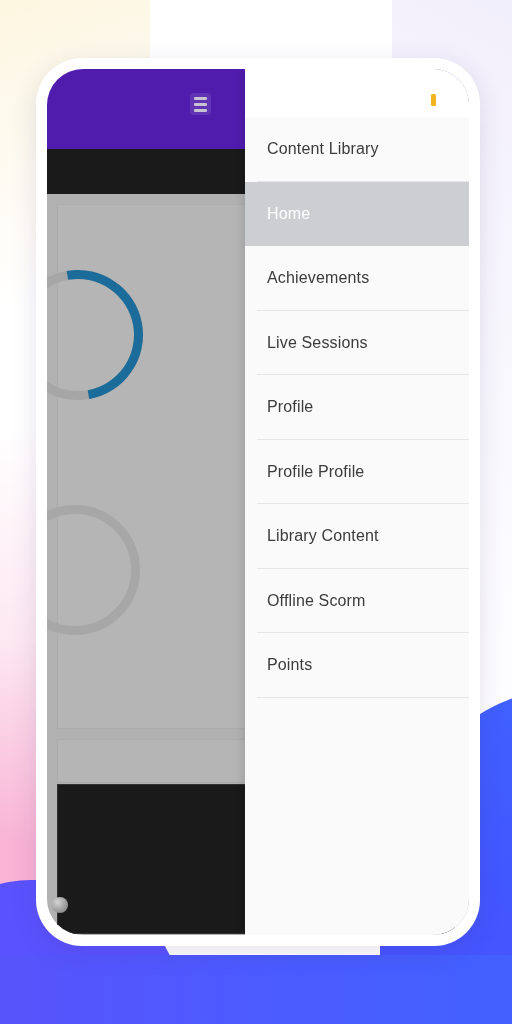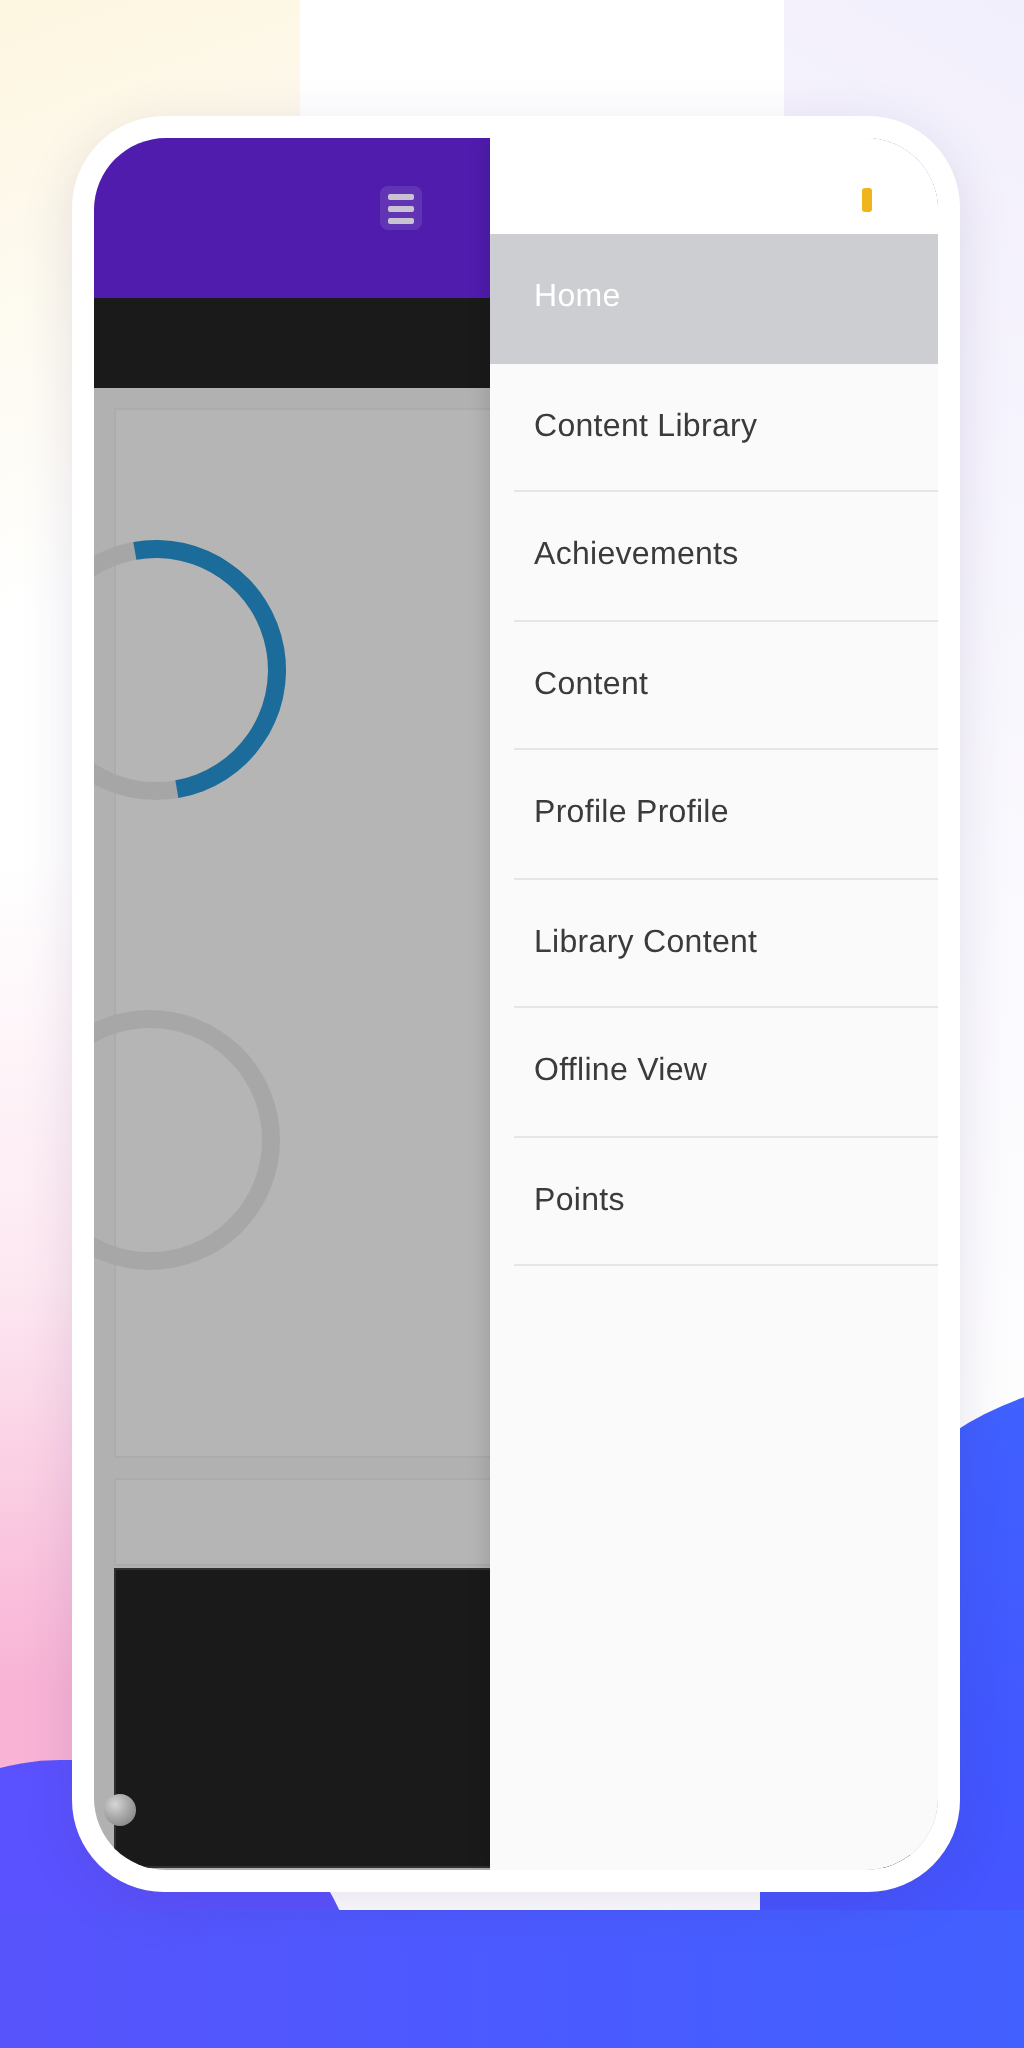--- a/index.html
+++ b/index.html
@@ -261,40 +261,43 @@
       </div>
     </div>
 
     <div id="scrim"></div>
 
     <nav id="drawer">
       <div id="drawer-top">
         <div id="status-dot"></div>
       </div>
       <ul id="menu">
+          <li class="menu-item">
+            <span>Content Library</span>
+          </li>
           <li class="menu-item active">
             <span>Home</span>
           </li>
           <li class="menu-item">
-            <span>Content Library</span>
-          </li>
-          <li class="menu-item">
             <span>Achievements</span>
           </li>
           <li class="menu-item">
-            <span>Content</span>
+            <span>Live Sessions</span>
+          </li>
+          <li class="menu-item">
+            <span>Profile</span>
           </li>
           <li class="menu-item">
             <span>Profile Profile</span>
           </li>
           <li class="menu-item">
             <span>Library Content</span>
           </li>
           <li class="menu-item">
-            <span>Offline View</span>
+            <span>Offline Scorm</span>
           </li>
           <li class="menu-item">
             <span>Points</span>
           </li>
         </ul>
     </nav>
 
   </div>
 </div>
 

